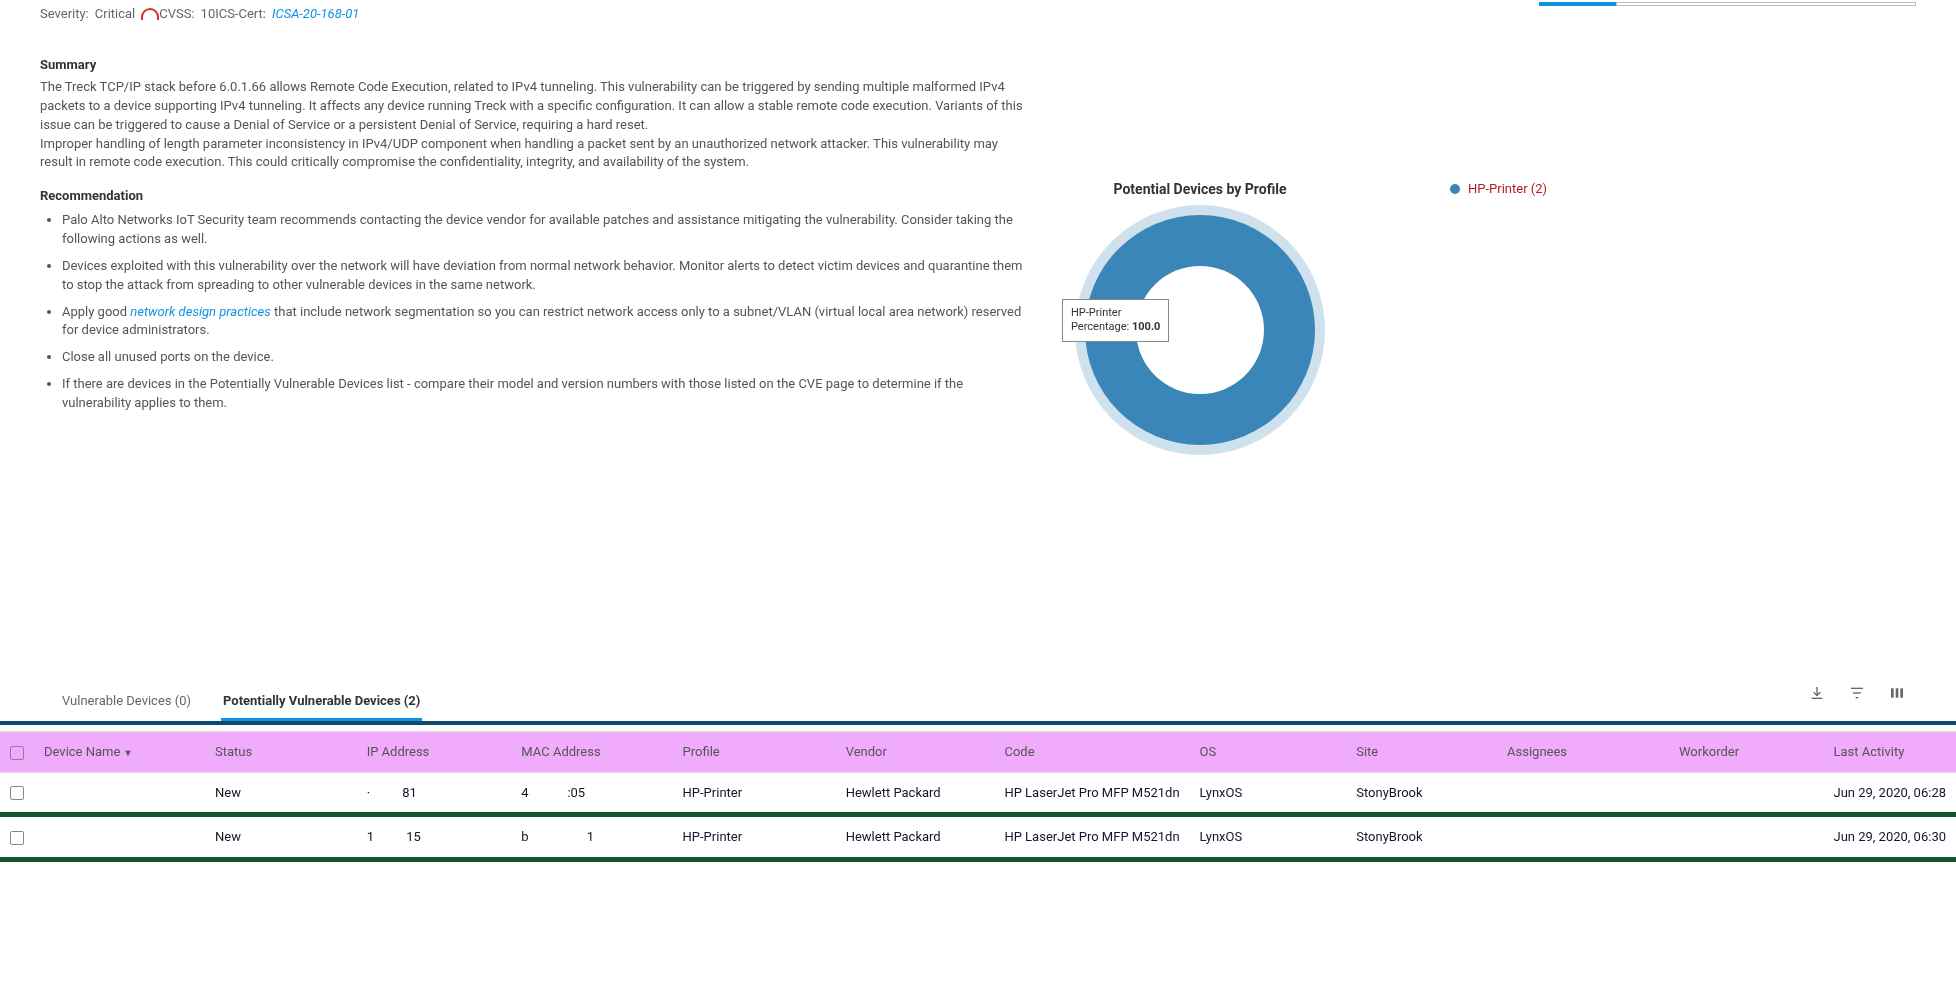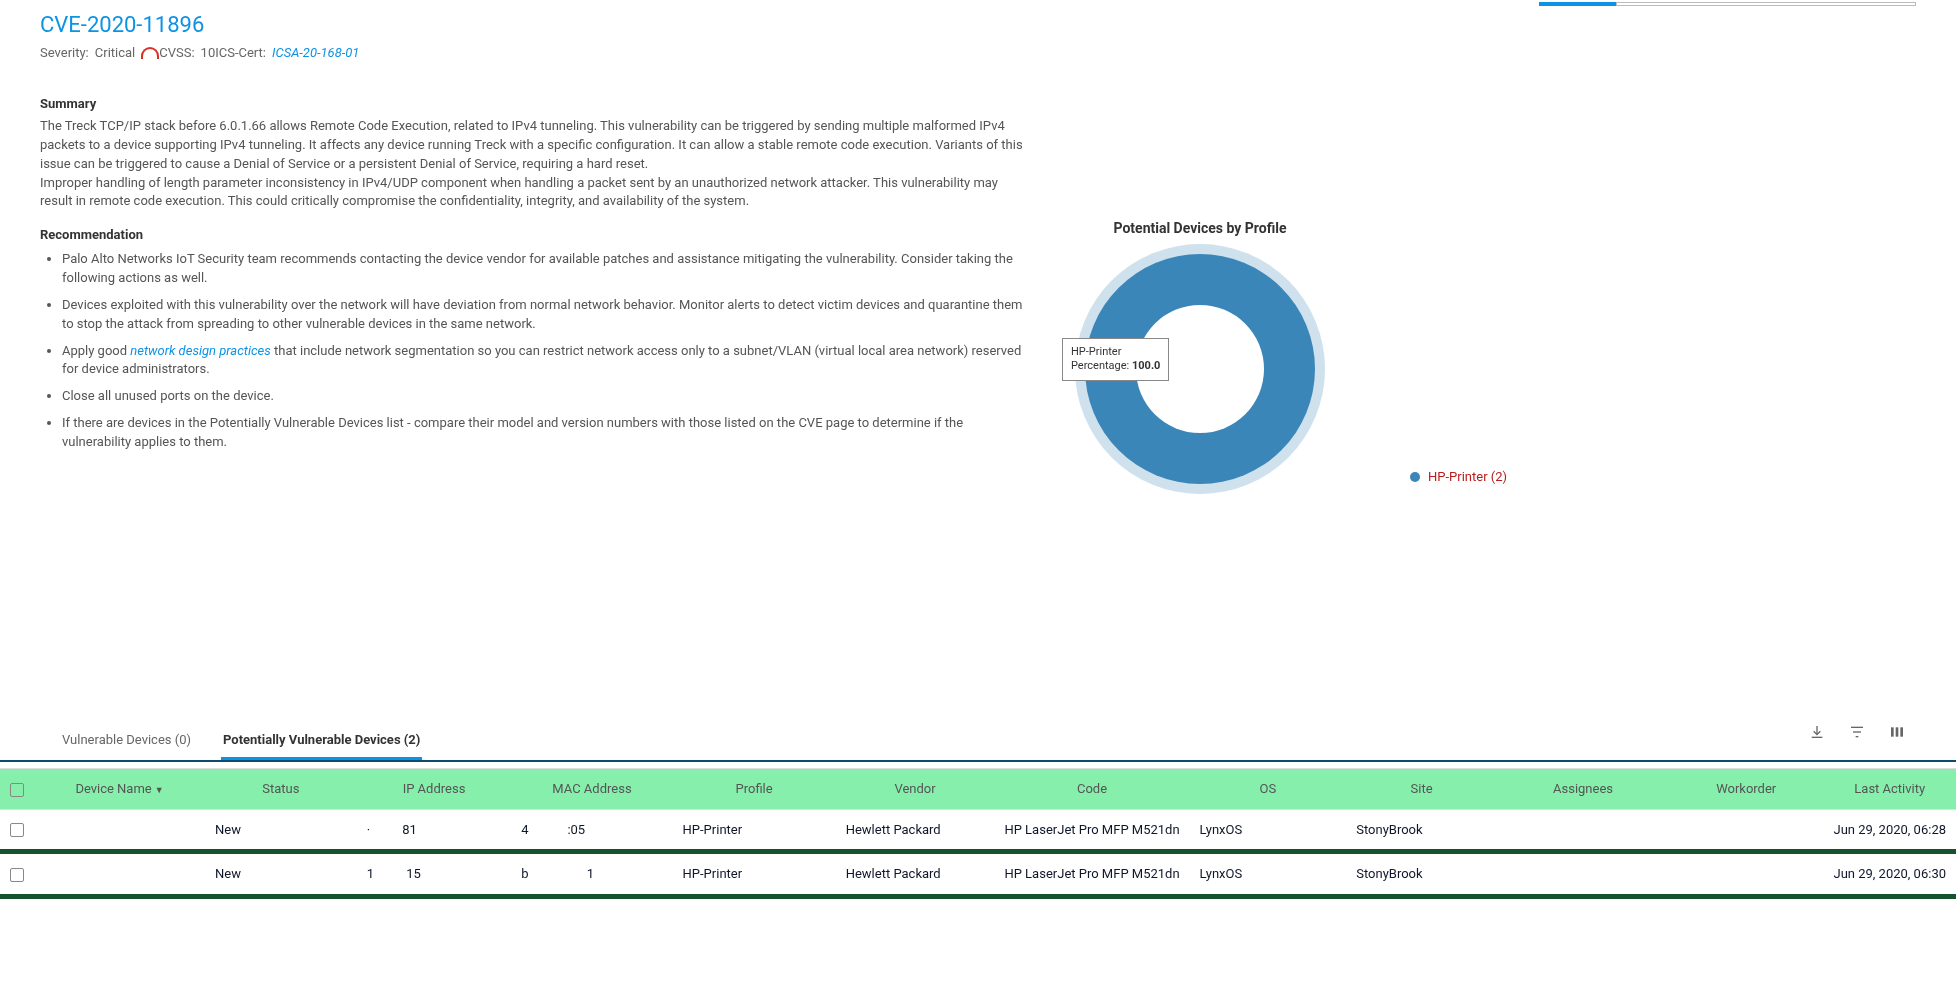--- a/index.html
+++ b/index.html
@@ -31,21 +31,21 @@
   width: 18px; height: 12px;
   border-top: 2.5px solid #d93025;
   border-left: 2.5px solid #d93025;
   border-right: 2.5px solid #d93025;
   border-radius: 12px 12px 0 0;
   border-bottom: none;
 }
 .link { color: #0d93e4; text-decoration: none; font-style: italic; }
 .content-row { display: flex; gap: 40px; }
 .left-col { flex: 0 0 990px; }
-.right-col { flex: 1; display: flex; align-items: flex-end; gap: 80px; padding-top: 140px; }
+.right-col { flex: 1; display: flex; align-items: flex-start; gap: 120px; padding-top: 140px; }
 h4.section-h {
   font-size: 13px;
   font-weight: 700;
   color: #333;
   margin-bottom: 6px;
   margin-top: 16px;
 }
 .section-p {
   font-size: 13px;
   color: #555;
@@ -85,21 +85,21 @@
 }
 .tooltip-box .pct { font-weight: 700; }
 .legend { display: flex; align-items: center; gap: 8px; font-size: 13px; color: #b91c1c; }
 .legend-dot { width: 10px; height: 10px; border-radius: 50%; background: #3b86b8; display: inline-block; }
 .spacer { height: 220px; }
 .tabs-bar {
   display: flex;
   align-items: center;
   justify-content: space-between;
   padding: 0 40px;
-  border-bottom: 2px solid #0c4a6e;
+  border-bottom: 4px solid #0c4a6e;
 }
 .tabs-left { display: flex; gap: 28px; padding: 20px 0 0 20px; }
 .tab {
   font-size: 13px;
   color: #666;
   padding: 8px 2px 10px 2px;
   cursor: pointer;
 }
 .tab.active {
   color: #333;
@@ -109,27 +109,27 @@
 .tabs-right { display: flex; gap: 22px; color: #666; padding-right: 10px; }
 .icon-btn { width: 18px; height: 18px; display: inline-flex; align-items: center; justify-content: center; cursor: pointer; }
 table.dev-table {
   width: 100%;
   border-collapse: collapse;
   font-size: 13px;
   color: #333;
   margin-top: 6px;
 }
 table.dev-table th {
-  text-align: center;
+  text-align: left;
   font-weight: 400;
   color: #555;
   padding: 12px 10px;
   border-top: 1px solid #ddd;
   border-bottom: 1px solid #ddd;
-  background: #86efac;
+  background: #f0abfc;
   white-space: nowrap;
 }
 table.dev-table td {
   padding: 12px 10px;
   border-bottom: 5px solid #14532d;
   color: #0f172a;
   white-space: nowrap;
 }
 .chk { width: 14px; height: 14px; border: 1.5px solid #888; border-radius: 2px; display: inline-block; vertical-align: middle; cursor: pointer; }
 .sort-caret { font-size: 9px; margin-left: 3px; color: #555; }
@@ -152,21 +152,20 @@
 </style>
 </head>
 <body>
 
 <div class="top-strip">
   <div class="top-btn"></div>
   <div class="top-field"></div>
 </div>
 
 <div class="page">
-  <h1 class="cve-title">CVE-2020-11896</h1>
 
   <div class="meta-row">
     <div class="meta-item">
       <span>Severity:</span>
       <span>Critical</span>
       <span class="severity-icon"></span>
     </div>
     <div class="meta-item">
       <span>CVSS:</span>
       <span>10</span>

